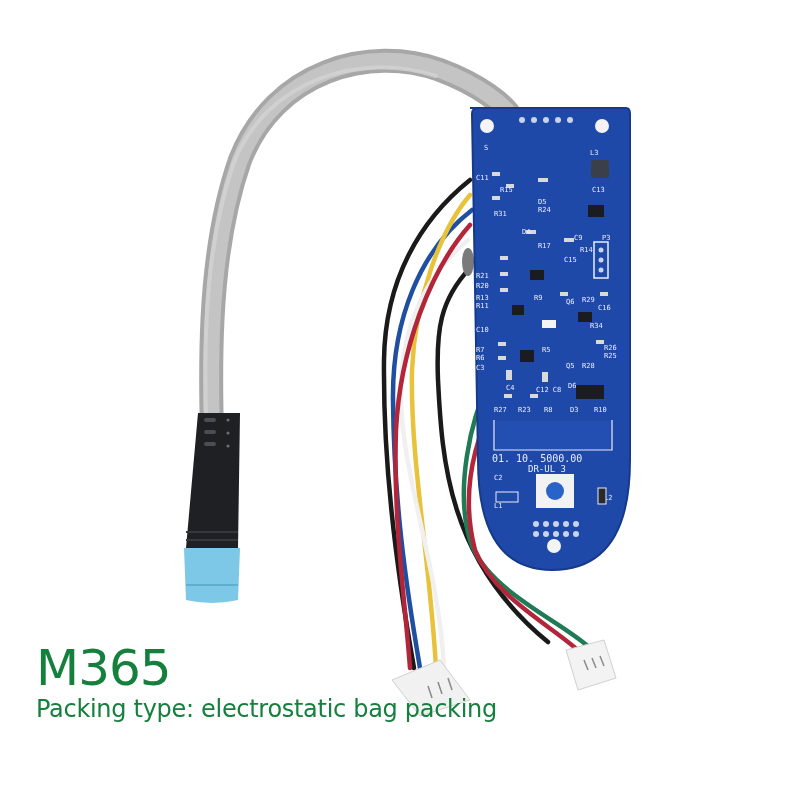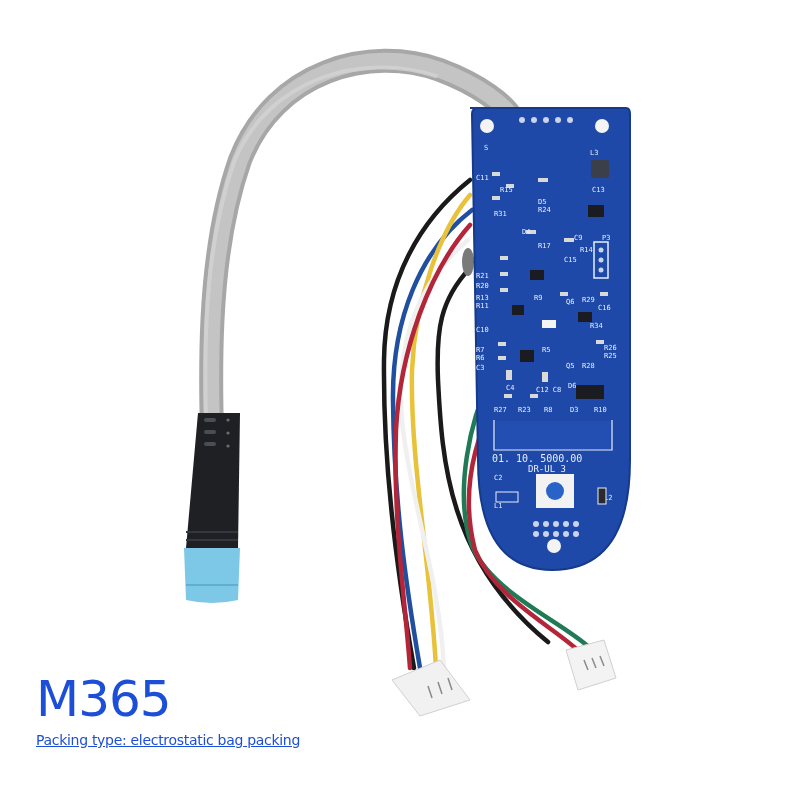--- a/index.html
+++ b/index.html
@@ -1,20 +1,20 @@
 <!DOCTYPE html>
 <html><head>
   <meta charset="utf-8">
   <style>
     html, body { margin: 0; padding: 0; background: #ffffff; }
     body { width: 800px; height: 800px; position: relative; overflow: hidden; font-family: "DejaVu Sans", sans-serif; }
     .photo { position: absolute; left: 0; top: 0; width: 800px; height: 800px; }
-    .caption { position: absolute; left: 36px; top: 671px; color: #1d4ed8; }
+    .caption { position: absolute; left: 36px; top: 640px; color: #15803d; }
     .model { font-size: 50px; line-height: 56px; letter-spacing: -1px; font-family: "DejaVu Sans", sans-serif; font-weight: normal; }
-    .spec { font-size: 14px; line-height: 26px; letter-spacing: -0.3px; text-decoration: underline; }
+    .spec { font-size: 24px; line-height: 26px; letter-spacing: -0.3px; }
     .pcb-text { font-family: "DejaVu Sans Mono", monospace; fill: #e8eefc; }
   </style>
 </head>
 <body>
 
 <svg class="photo" viewBox="0 0 800 800" xmlns="http://www.w3.org/2000/svg">
 
   <g>
     <path d="M214 495 C 210 380, 205 260, 240 160 C 275 70, 370 45, 440 70 C 480 85, 505 105, 512 118" fill="none" stroke="#a7a7a7" stroke-width="24" stroke-linecap="round"></path>
     <path d="M214 495 C 210 380, 205 260, 240 160 C 275 70, 370 45, 440 70 C 480 85, 505 105, 512 118" fill="none" stroke="#c4c4c4" stroke-width="16" stroke-linecap="round"></path>

